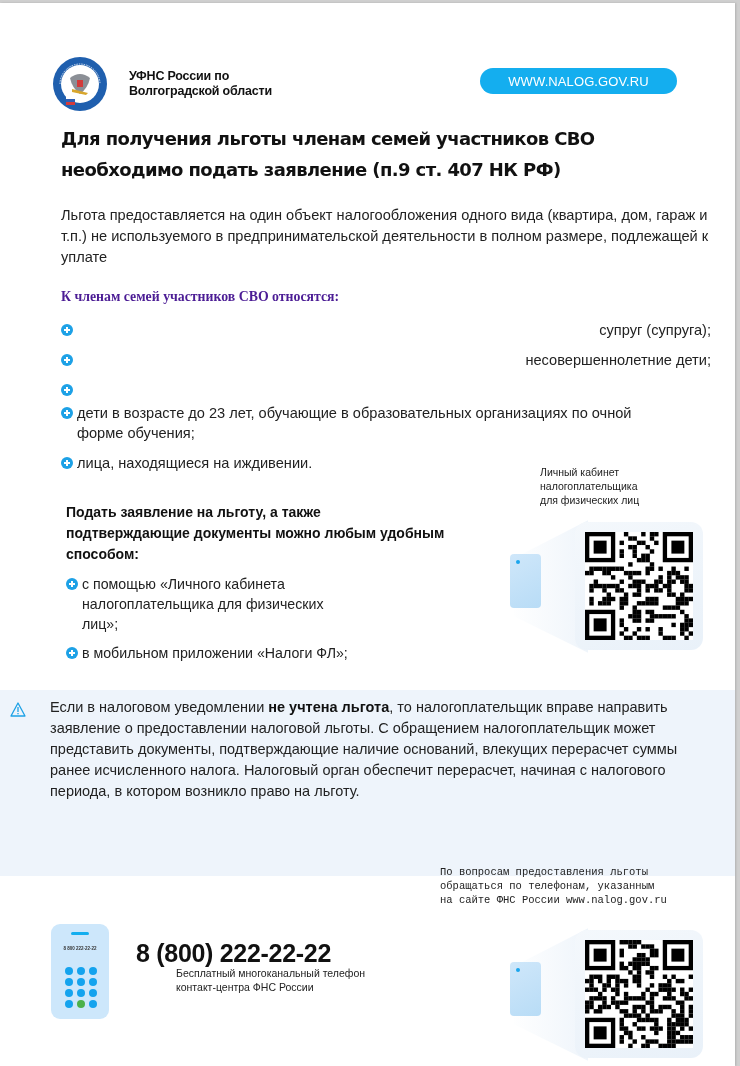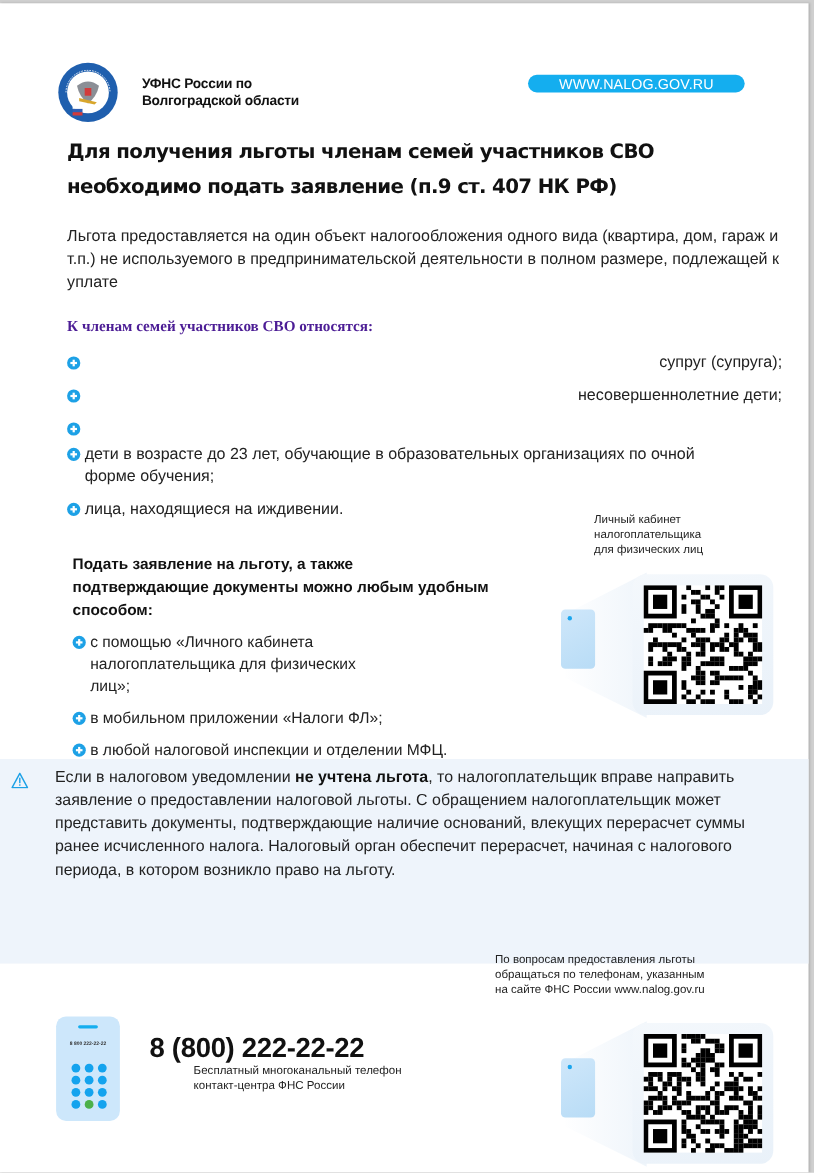--- a/index.html
+++ b/index.html
@@ -14,21 +14,21 @@
     .right-strip { position: absolute; right: 0; top: 0; width: 5px; height: 1066px; background: #cfcfcf; }
     .top-strip { position: absolute; left: 0; top: 0; width: 740px; height: 3px; background: #cfcfcf; }
 
     
     .emblem { position: absolute; left: 52px; top: 53px; width: 56px; height: 56px; }
     .org-name {
       position: absolute; left: 129px; top: 66px; font-family: "Liberation Sans", sans-serif;
       font-weight: bold; font-size: 12.5px; line-height: 15px; color: #111; letter-spacing: -0.2px;
     }
     .site-btn {
-      position: absolute; left: 480px; top: 65px; width: 197px; height: 16px; border-radius: 17px;
+      position: absolute; left: 480px; top: 65px; width: 197px; height: 26px; border-radius: 17px;
       background: #14aeef; color: #ffffff; font-family: "Liberation Sans", sans-serif; font-size: 13px;
       display: flex; align-items: center; justify-content: center; letter-spacing: 0.1px; text-decoration: none;
     }
 
     .title {
       position: absolute; left: 61px; top: 120px; width: 640px;
       font-family: "DejaVu Sans", sans-serif; font-weight: bold; font-size: 18px; line-height: 31px;
       color: #111; letter-spacing: -0.6px;
     }
     .intro {
@@ -61,21 +61,21 @@
       font-family: "Liberation Sans", sans-serif; font-weight: bold; font-size: 14px; line-height: 21px; color: #111;
     }
     .apply-list { left: 66px; top: 571px; width: 420px; }
     .apply-list li { margin-bottom: 9px; font-size: 14.2px; }
 
     .qr-caption {
       position: absolute; font-family: "Liberation Sans", sans-serif;
       font-size: 10.5px; line-height: 14px; color: #222;
     }
     .qr-caption.one { left: 540px; top: 462px; width: 154px; }
-    .qr-caption.two { left: 450px; top: 862px; width: 246px; }
+    .qr-caption.two { left: 440px; top: 862px; width: 246px; font-family: Liberation Mono, monospace; }
 
     .qr-widget { position: absolute; width: 200px; height: 135px; }
     .qr-widget.one { left: 505px; top: 516px; }
     .qr-widget.two { left: 505px; top: 924px; }
     .qr-beam {
       position: absolute; left: 5px; top: 0; width: 195px; height: 135px;
       background: linear-gradient(90deg, rgba(230,240,250,0) 0%, rgba(228,238,248,0.9) 60%);
       clip-path: polygon(2% 29%, 40% 1%, 40% 99%, 2% 72%);
     }
     .qr-phone {
@@ -168,21 +168,20 @@
     <li><span class="bullet"></span></li>
     <li style="padding-right:40px;margin-top:33px;"><span class="bullet"></span><span>дети в возрасте до 23 лет, обучающие в образовательных организациях по очной форме обучения;</span></li>
     <li><span class="bullet"></span><span>лица, находящиеся на иждивении.</span></li>
   </ul>
 
   <div class="apply-heading">Подать заявление на льготу, а также подтверждающие документы можно любым удобным способом:</div>
 
   <ul class="list apply-list">
     <li style="width:290px;"><span class="bullet"></span><span>с помощью «Личного кабинета налогоплательщика для физических лиц»;</span></li>
     <li><span class="bullet"></span><span>в мобильном приложении «Налоги ФЛ»;</span></li>
-    <li><span class="bullet"></span><span>в любой налоговой инспекции и отделении МФЦ.</span></li>
   </ul>
 
   <div class="qr-caption one">
     <div>Личный кабинет</div>
     <div>налогоплательщика</div>
     <div>для физических лиц</div>
   </div>
   <div class="qr-widget one">
     <div class="qr-beam"></div>
     <div class="qr-phone">

